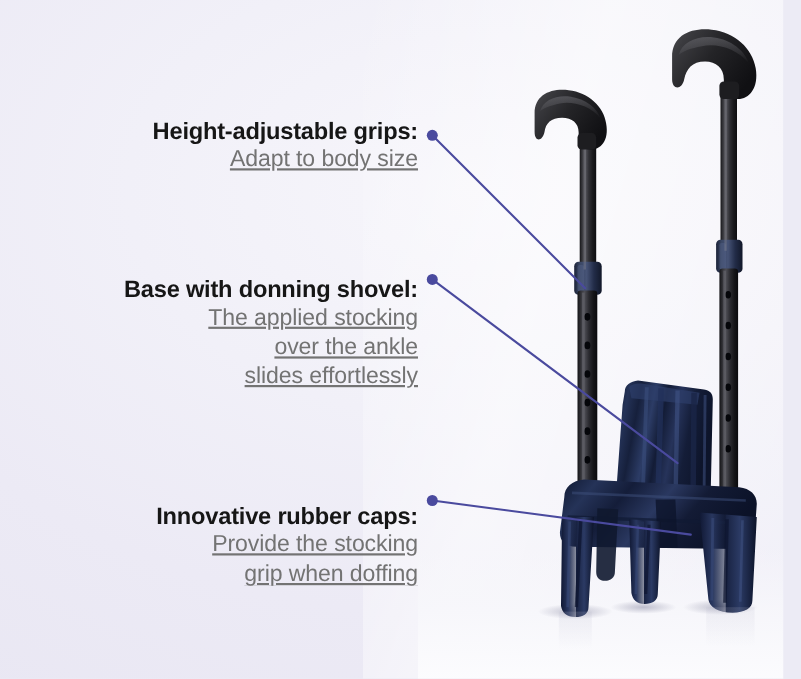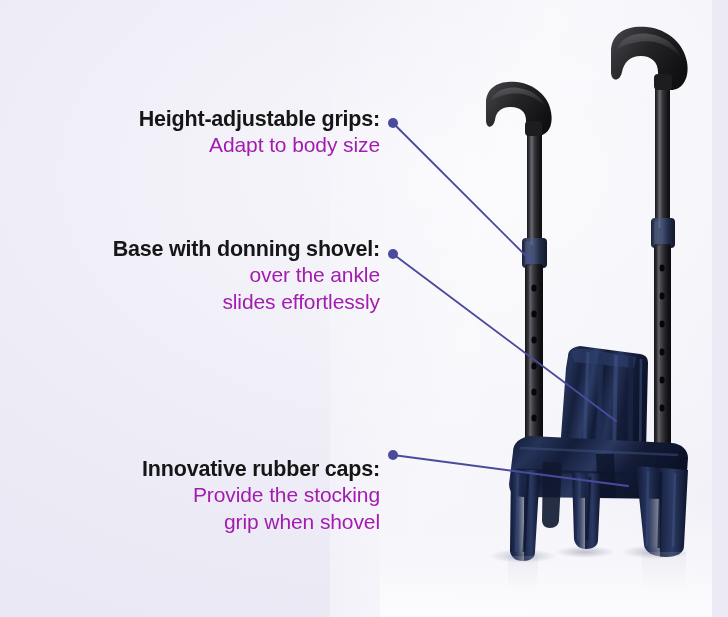--- a/index.html
+++ b/index.html
@@ -29,26 +29,26 @@
   }
 
   
   .callouts{position:absolute;left:0;top:0;width:380px;height:617px;}
   .callout{position:absolute;right:0;text-align:right;width:360px;}
   .c-title{
     font-size:21.5px;font-weight:bold;color:#161616;
     letter-spacing:-.2px;line-height:1.22;white-space:nowrap;
   }
   .c-body{
-    font-size:21px;font-weight:300;color:#a21caf;
-    line-height:1.26;letter-spacing:-.1px;
+    font-size:21px;font-weight:300;color:#737373;
+    line-height:1.26;letter-spacing:-.1px;text-decoration:underline;
   }
   .c-body div{white-space:nowrap;}
   #callout-0{top:106px;}
-  #callout-1{top:236px;text-align:right;}
+  #callout-1{top:250px;text-align:right;}
   #callout-2{top:456px;}
 
   
   #connectors{position:absolute;left:0;top:0;width:728px;height:617px;pointer-events:none;}
 
   
   #product{position:absolute;left:0;top:0;width:728px;height:617px;}
 </style>
 </head>
 <body>
@@ -250,27 +250,28 @@
     <div class="callout" id="callout-0">
       <div class="c-title">Height-adjustable grips:</div>
       <div class="c-body">
         <div>Adapt to body size</div>
       </div>
     </div>
 
     <div class="callout" id="callout-1">
       <div class="c-title">Base with donning shovel:</div>
       <div class="c-body">
+        <div>The applied stocking</div>
         <div>over the ankle</div>
         <div>slides effortlessly</div>
       </div>
     </div>
 
     <div class="callout" id="callout-2">
       <div class="c-title">Innovative rubber caps:</div>
       <div class="c-body">
         <div>Provide the stocking</div>
-        <div>grip when shovel</div>
+        <div>grip when doffing</div>
       </div>
     </div>
 
   </div>
 </div>
 
 </body></html>

